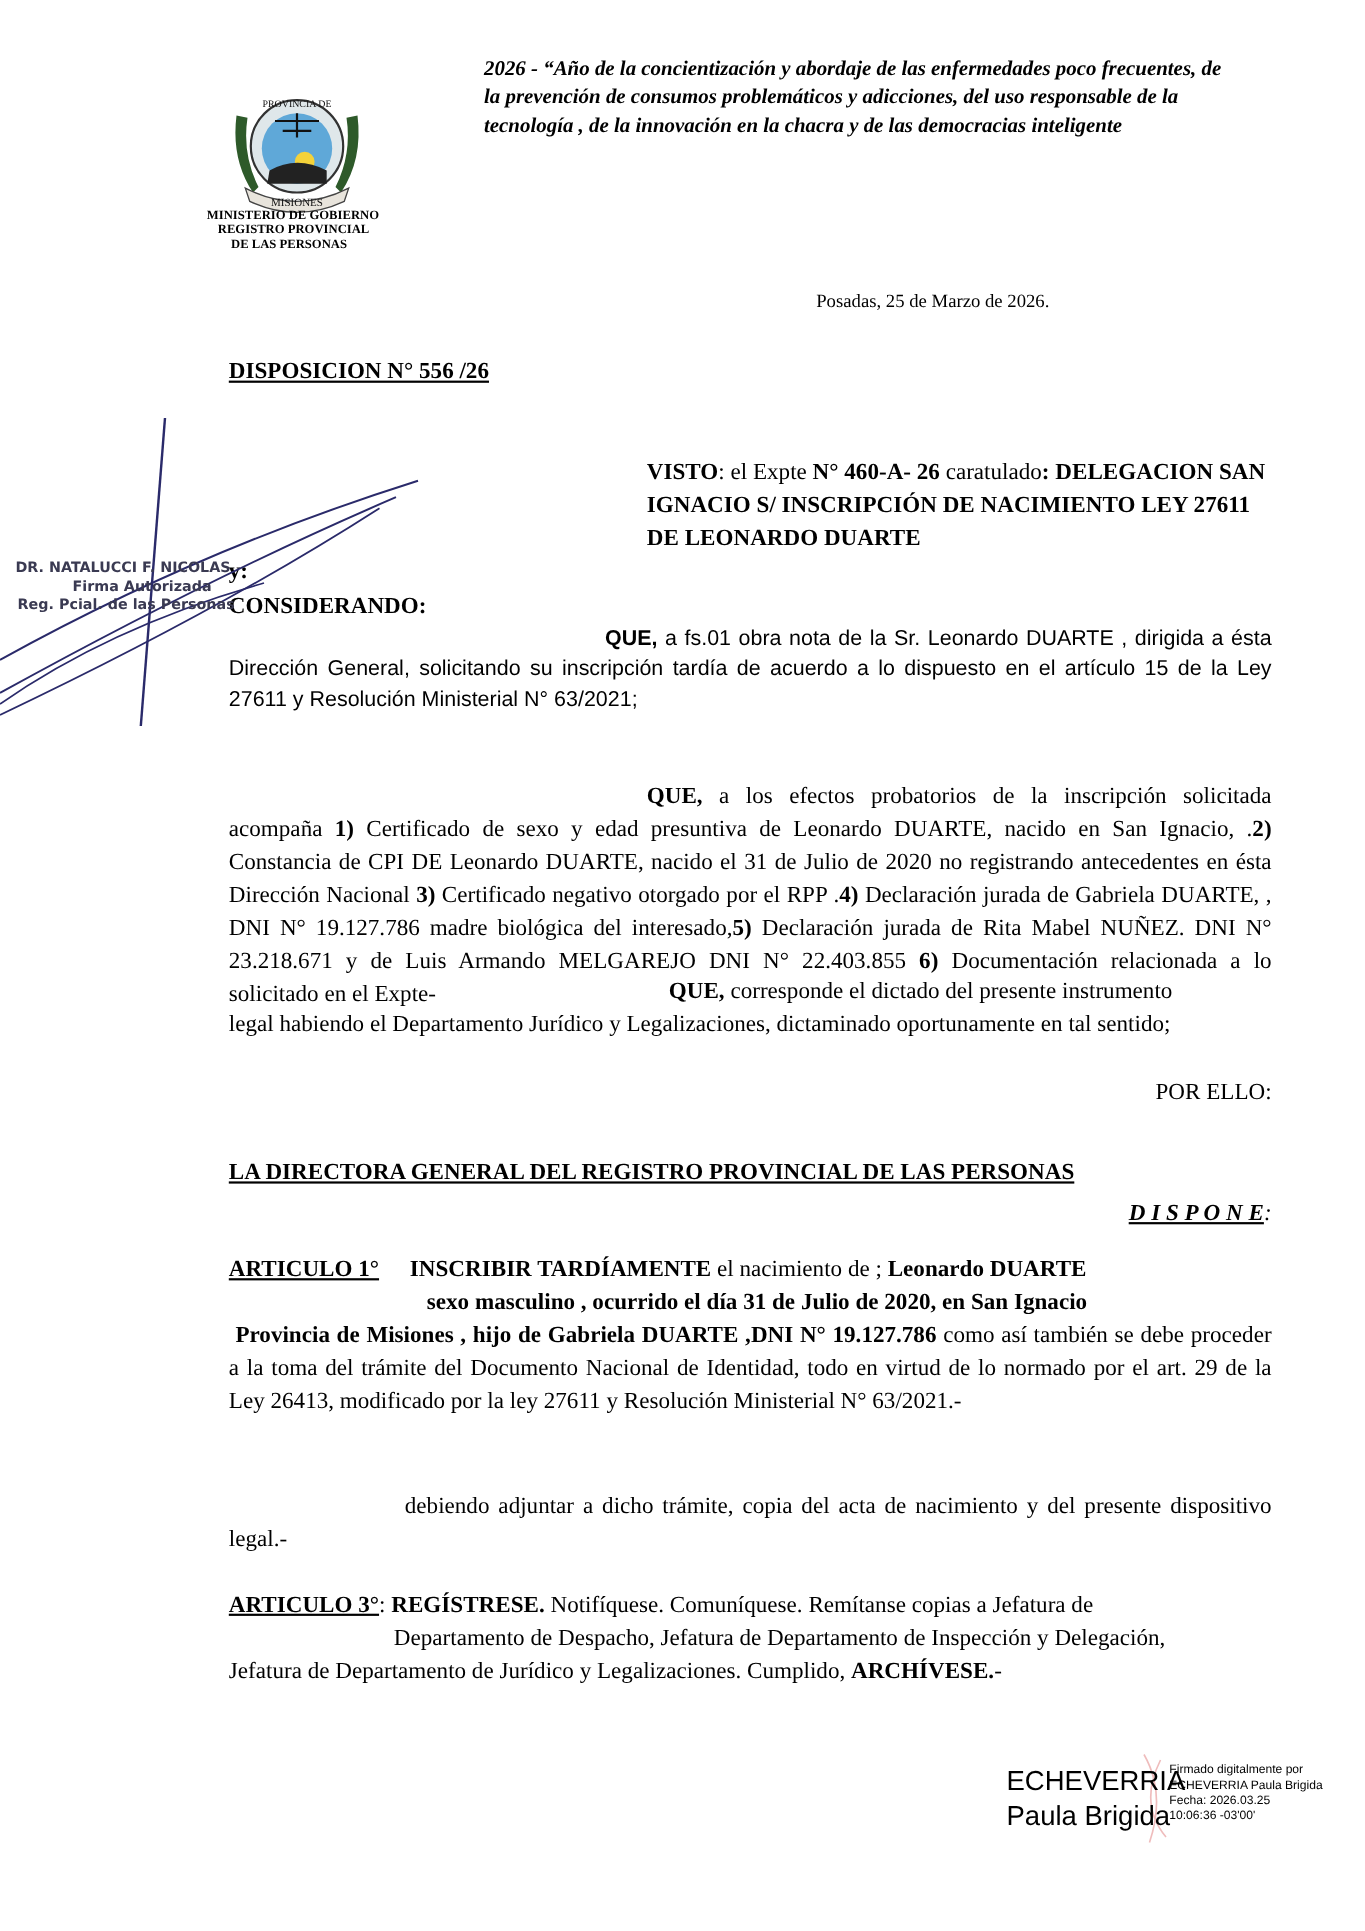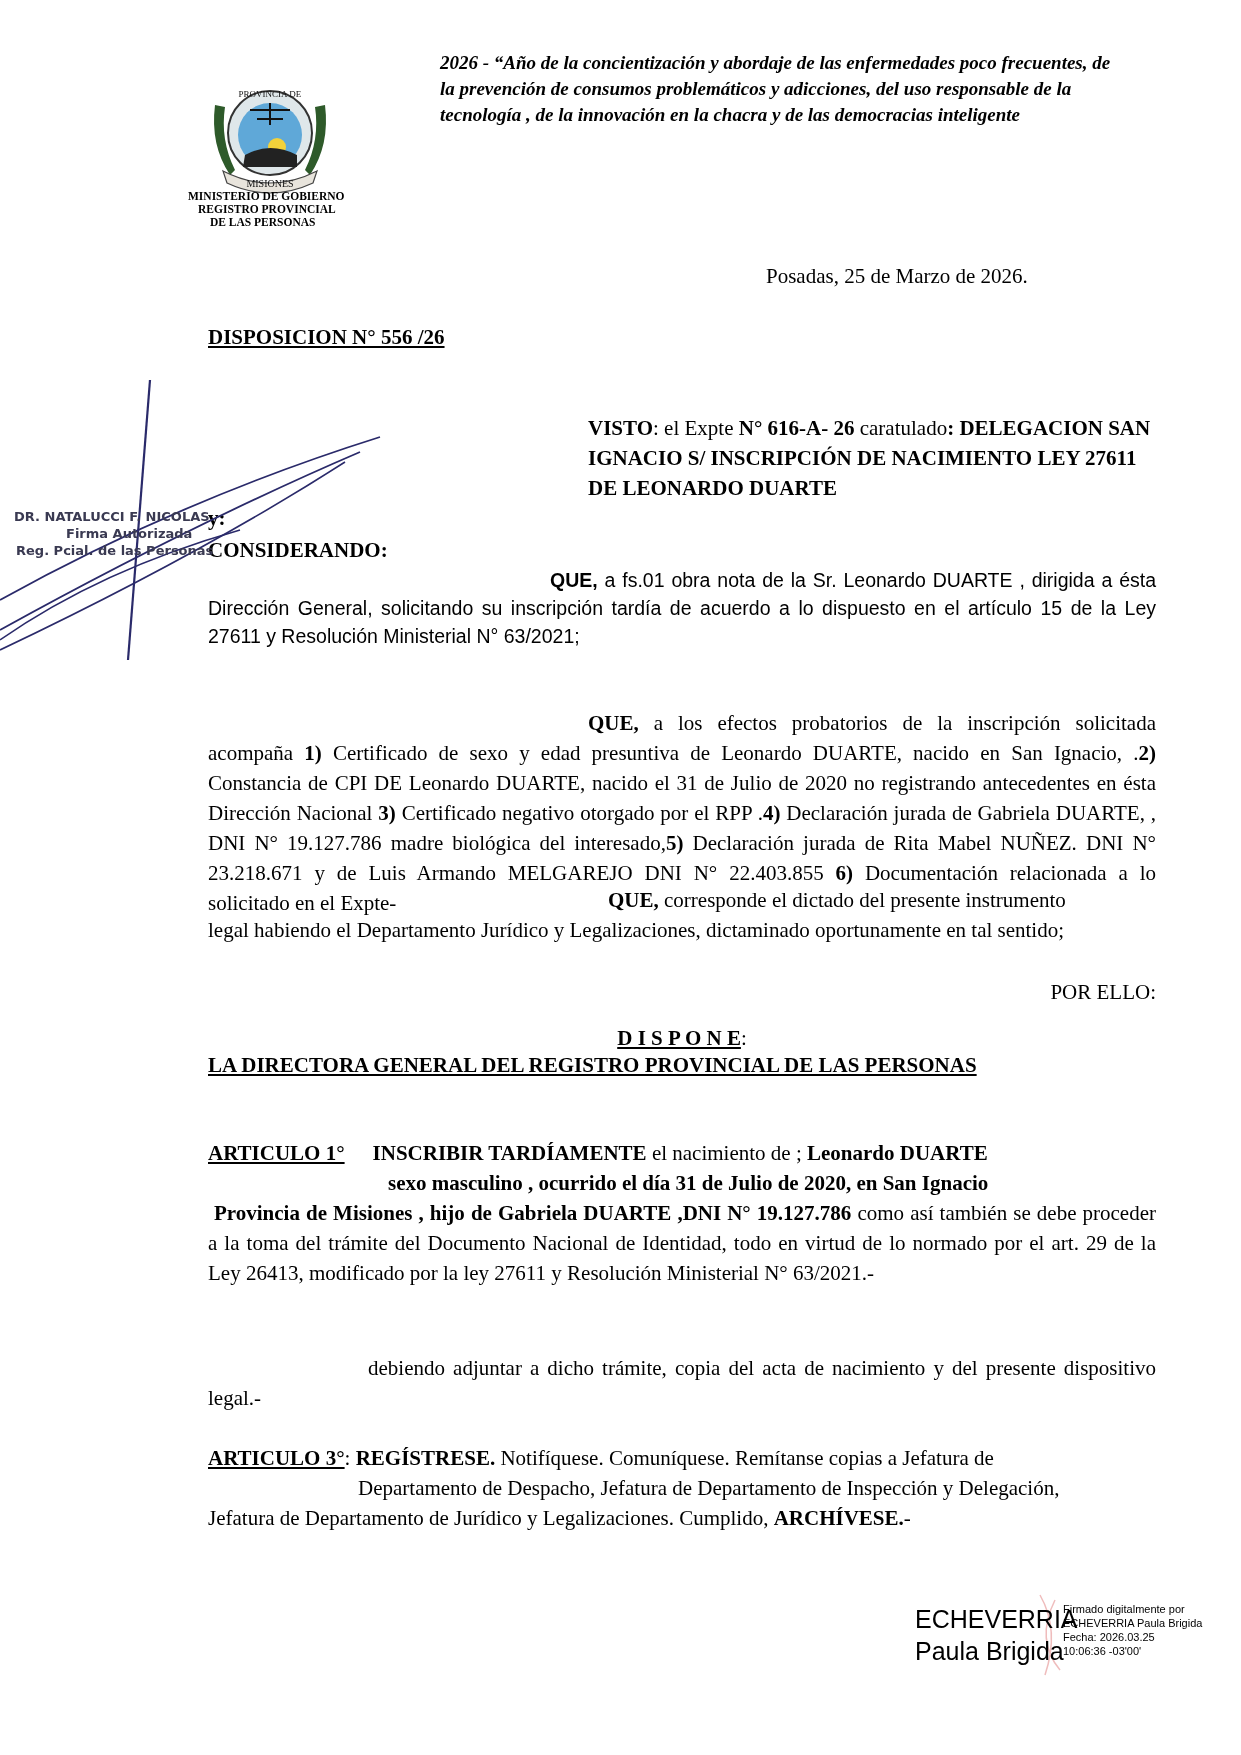--- a/index.html
+++ b/index.html
@@ -5,21 +5,21 @@
   html, body { margin:0; padding:0; background:#ffffff; }
   body { width:1241px; height:1755px; position:relative; overflow:hidden; color:#000;
          font-family:"Liberation Serif", serif; }
   .abs { position:absolute; }
   .motto { left:440px; top:50px; width:740px; text-align:left; font-style:italic; font-weight:bold;
            font-size:19px; line-height:26px; }
   .logo { left:205px; top:75px; width:130px; height:120px; }
   .ministry { left:188px; top:190px; font-size:11.5px; font-weight:bold; line-height:13px; }
   .ministry div:nth-child(2) { padding-left:10px; }
   .ministry div:nth-child(3) { padding-left:22px; }
-  .date { left:766px; top:264px; font-size:21px;text-align:right; }
+  .date { left:742px; top:264px; font-size:17px;text-align:right; }
   .title { left:208px; top:325px; font-size:21px; font-weight:bold; text-decoration:underline; }
   .body { left:208px; width:948px; font-size:21px; line-height:30px; }
   .just { text-align:justify; text-align-last:left; }
   .calibri { font-family:"Liberation Sans", sans-serif; font-size:19.5px; line-height:28px; }
   b { font-weight:bold; }
   u { text-decoration:underline; }
   .stamp { left:14px; top:508px; font-family:"DejaVu Sans", sans-serif; font-weight:bold; font-size:13px;
            color:#3a3a52; line-height:17px; }
   .stamp div:nth-child(2) { padding-left:52px; }
   .stamp div:nth-child(3) { padding-left:2px; }
@@ -53,21 +53,21 @@
 <div class="abs ministry">
   <div>MINISTERIO DE GOBIERNO</div>
   <div>REGISTRO PROVINCIAL</div>
   <div>DE LAS PERSONAS</div>
 </div>
 
 <div class="abs date">Posadas, 25 de Marzo de 2026.</div>
 <div class="abs title">DISPOSICION N° 556 /26</div>
 
 <div class="abs body" style="top:413px;">
-  <div style="padding-left:380px;"><b>VISTO</b><span>: el Expte </span><b>N° 616-A- 26</b><span> caratulado</span><b>: DELEGACION SAN IGNACIO  S/ INSCRIPCIÓN DE NACIMIENTO LEY 27611  DE LEONARDO DUARTE</b></div>
+  <div style="padding-left:380px;"><b>VISTO</b><span>: el Expte </span><b>N° 460-A- 26</b><span> caratulado</span><b>: DELEGACION SAN IGNACIO  S/ INSCRIPCIÓN DE NACIMIENTO LEY 27611  DE LEONARDO DUARTE</b></div>
   <div style="font-weight:bold;">y:</div>
 </div>
 
 <div class="abs body" style="top:535px;">
   <b>CONSIDERANDO:</b>
 </div>
 
 <div class="abs body calibri just" style="top:566px;">
   <span style="display:inline-block;width:342px;"></span><b>QUE,</b><span> a fs.01 obra nota de la Sr. Leonardo DUARTE , dirigida a ésta Dirección General, solicitando su  inscripción tardía  de   acuerdo a lo dispuesto en el artículo 15 de la Ley  27611 y Resolución Ministerial N° 63/2021;</span>
 </div>
@@ -78,21 +78,21 @@
 
 <div class="abs body" style="top:885px;">
   <div style="padding-left:400px;"><b>QUE,</b><span> corresponde el dictado del presente instrumento</span></div>
   <div>legal habiendo el Departamento Jurídico y Legalizaciones, dictaminado oportunamente en tal sentido;</div>
 </div>
 
 <div class="abs body" style="top:977px;font-weight:normal;text-align:right;">POR ELLO:</div>
 
 <div class="abs body" style="top:1050px;font-weight:bold;text-decoration:underline;">LA  DIRECTORA GENERAL DEL REGISTRO PROVINCIAL DE LAS PERSONAS</div>
 
-<div class="abs body" style="top:1023px;text-align:center;">
+<div class="abs body" style="top:1087px;text-align:right;font-style:italic;">
   <b><u>D I S P O N E</u></b><span>:</span>
 </div>
 
 <div class="abs body" style="top:1138px;">
   <div><b><u>ARTICULO 1°</u></b><span style="display:inline-block;width:28px;"></span><b>INSCRIBIR TARDÍAMENTE</b><span> el nacimiento de ;  </span><b>Leonardo    DUARTE</b></div>
   <div style="padding-left:180px;font-weight:bold;">sexo  masculino ,  ocurrido  el  día  31 de Julio de 2020, en  San   Ignacio</div>
   <div class="just" style="text-indent:6px;"><b>Provincia de Misiones , hijo de Gabriela DUARTE   ,DNI N° 19.127.786</b><span>  como así también se debe proceder a la toma del trámite del Documento Nacional de Identidad, todo en virtud de lo normado por el art. 29 de la Ley 26413, modificado por la ley 27611 y Resolución Ministerial N° 63/2021.-</span></div>
 </div>
 
 <div class="abs body" style="top:1353px;">

